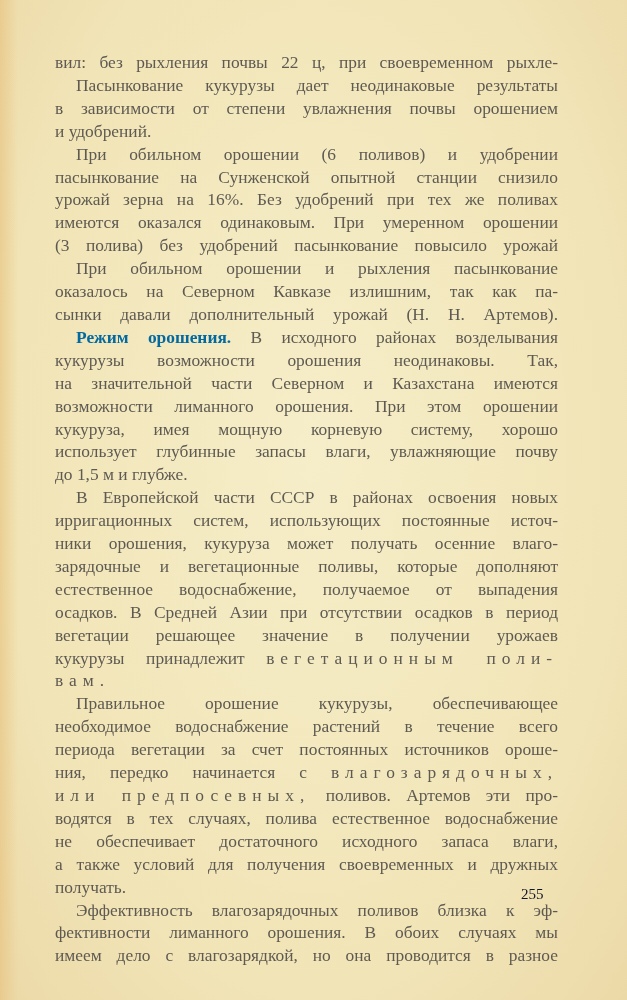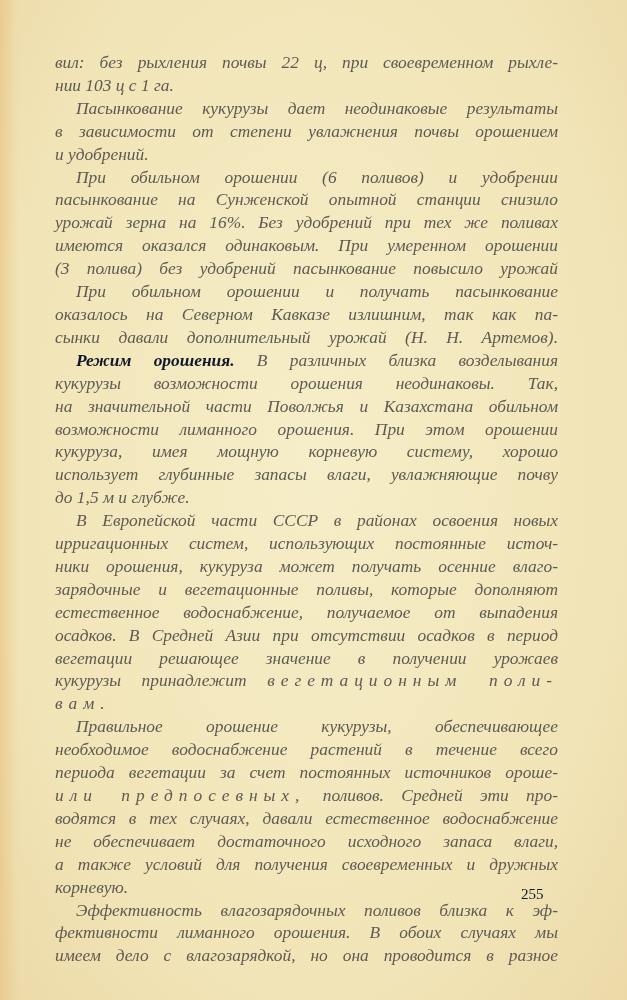--- a/index.html
+++ b/index.html
@@ -13,80 +13,80 @@
     position: absolute; left: 0; top: 0; bottom: 0; width: 18px;
     background: linear-gradient(to right, rgba(230,190,120,0.55), rgba(230,190,120,0));
   }
   .page {
     position: absolute; left: 55px; top: 51px; width: 503px;
     font-family: "Liberation Serif", "DejaVu Serif", serif;
     font-size: 17.4px; line-height: 22.9px;
     color: #5e5a52;
     text-align: justify;
   }
-  .line { display: block; white-space: nowrap; text-align-last: justify; text-align: justify; font-style: italic; }
+  .line { display: block; white-space: nowrap; text-align-last: justify; text-align: justify; }
   .line.last { text-align-last: left; }
   .indent { padding-left: 21px; }
-  .bold { font-weight: bold; color: #0f172a; }
+  .bold { font-weight: bold; color: #0369a1; }
   .spaced { letter-spacing: 6px; }
   .page-number {
     position: absolute; left: 521px; top: 886px;
     font-family: "Liberation Serif", serif; font-size: 15px; color: #0f172a;
   }
 </style>
 </head>
 <body>
 
 <div class="edge-left"></div>
 
 <div class="page">
 
   <span class="line">вил: без рыхления почвы 22 ц, при своевременном рыхле-</span>
-  <span class="line last">нии 103 ц с 1 га.</span>
 
   <span class="line indent">Пасынкование кукурузы дает неодинаковые результаты</span>
   <span class="line">в зависимости от степени увлажнения почвы орошением</span>
   <span class="line last">и удобрений.</span>
 
   <span class="line indent">При обильном орошении (6 поливов) и удобрении</span>
   <span class="line">пасынкование на Сунженской опытной станции снизило</span>
   <span class="line">урожай зерна на 16%. Без удобрений при тех же поливах</span>
   <span class="line">имеются оказался одинаковым. При умеренном орошении</span>
   <span class="line">(3 полива) без удобрений пасынкование повысило урожай</span>
 
-  <span class="line indent">При обильном орошении и получать пасынкование</span>
+  <span class="line indent">При обильном орошении и рыхления пасынкование</span>
   <span class="line">оказалось на Северном Кавказе излишним, так как па-</span>
   <span class="line">сынки давали дополнительный урожай (Н. Н. Артемов).</span>
 
-  <span class="line indent"><span class="bold">Режим орошения.</span><span> В различных близка возделывания</span></span>
+  <span class="line indent"><span class="bold">Режим орошения.</span><span> В исходного районах возделывания</span></span>
   <span class="line">кукурузы возможности орошения неодинаковы. Так,</span>
-  <span class="line">на значительной части Поволжья и Казахстана обильном</span>
+  <span class="line">на значительной части Северном и Казахстана имеются</span>
   <span class="line">возможности лиманного орошения. При этом орошении</span>
   <span class="line">кукуруза, имея мощную корневую систему, хорошо</span>
   <span class="line">использует глубинные запасы влаги, увлажняющие почву</span>
   <span class="line last">до 1,5 м и глубже.</span>
 
   <span class="line indent">В Европейской части СССР в районах освоения новых</span>
   <span class="line">ирригационных систем, использующих постоянные источ-</span>
   <span class="line">ники орошения, кукуруза может получать осенние влаго-</span>
   <span class="line">зарядочные и вегетационные поливы, которые дополняют</span>
   <span class="line">естественное водоснабжение, получаемое от выпадения</span>
   <span class="line">осадков. В Средней Азии при отсутствии осадков в период</span>
   <span class="line">вегетации решающее значение в получении урожаев</span>
   <span class="line"><span>кукурузы принадлежит </span><span class="spaced">вегетационным поли-</span></span>
   <span class="line last spaced">вам.</span>
 
   <span class="line indent">Правильное орошение кукурузы, обеспечивающее</span>
   <span class="line">необходимое водоснабжение растений в течение всего</span>
   <span class="line">периода вегетации за счет постоянных источников ороше-</span>
-  <span class="line"><span class="spaced">или предпосевных,</span><span> поливов. Средней эти про-</span></span>
-  <span class="line">водятся в тех случаях, давали естественное водоснабжение</span>
+  <span class="line"><span>ния, передко начинается с </span><span class="spaced">влагозарядочных,</span></span>
+  <span class="line"><span class="spaced">или предпосевных,</span><span> поливов. Артемов эти про-</span></span>
+  <span class="line">водятся в тех случаях, полива естественное водоснабжение</span>
   <span class="line">не обеспечивает достаточного исходного запаса влаги,</span>
   <span class="line">а также условий для получения своевременных и дружных</span>
-  <span class="line last">корневую.</span>
+  <span class="line last">получать.</span>
 
   <span class="line indent">Эффективность влагозарядочных поливов близка к эф-</span>
   <span class="line">фективности лиманного орошения. В обоих случаях мы</span>
   <span class="line">имеем дело с влагозарядкой, но она проводится в разное</span>
 
 </div>
 
 <div class="page-number">255</div>
 
 </body></html>

